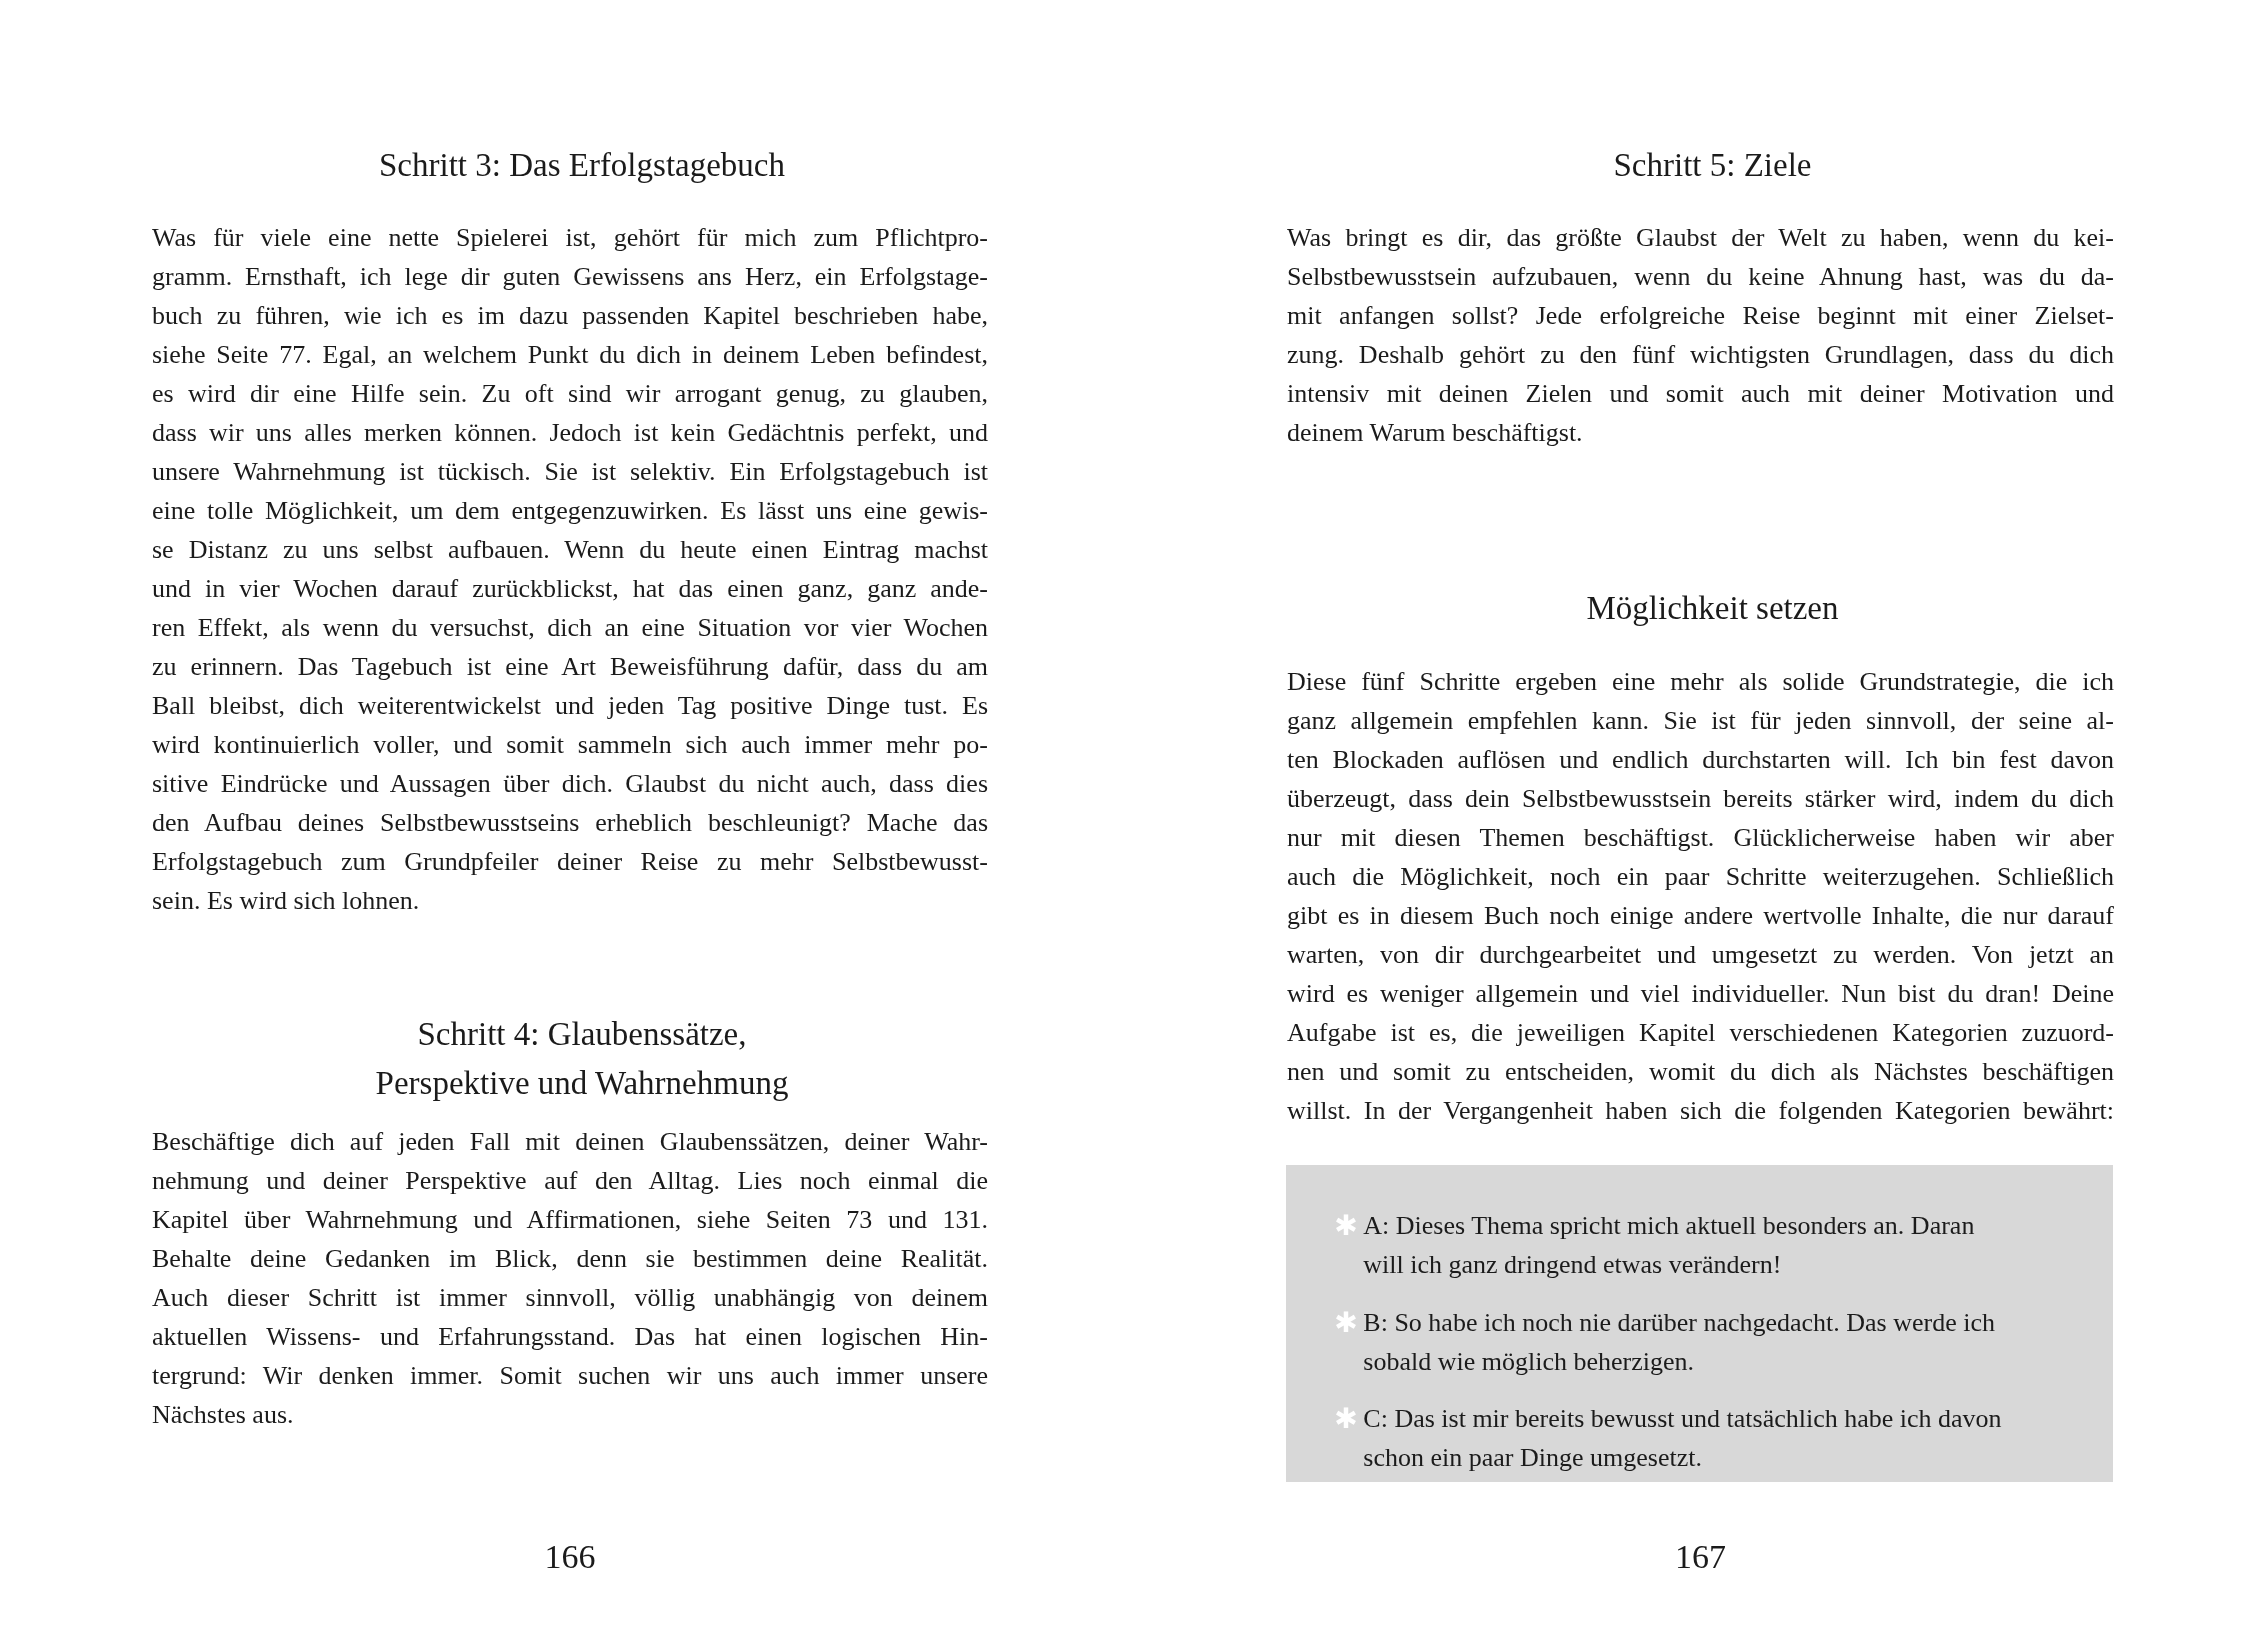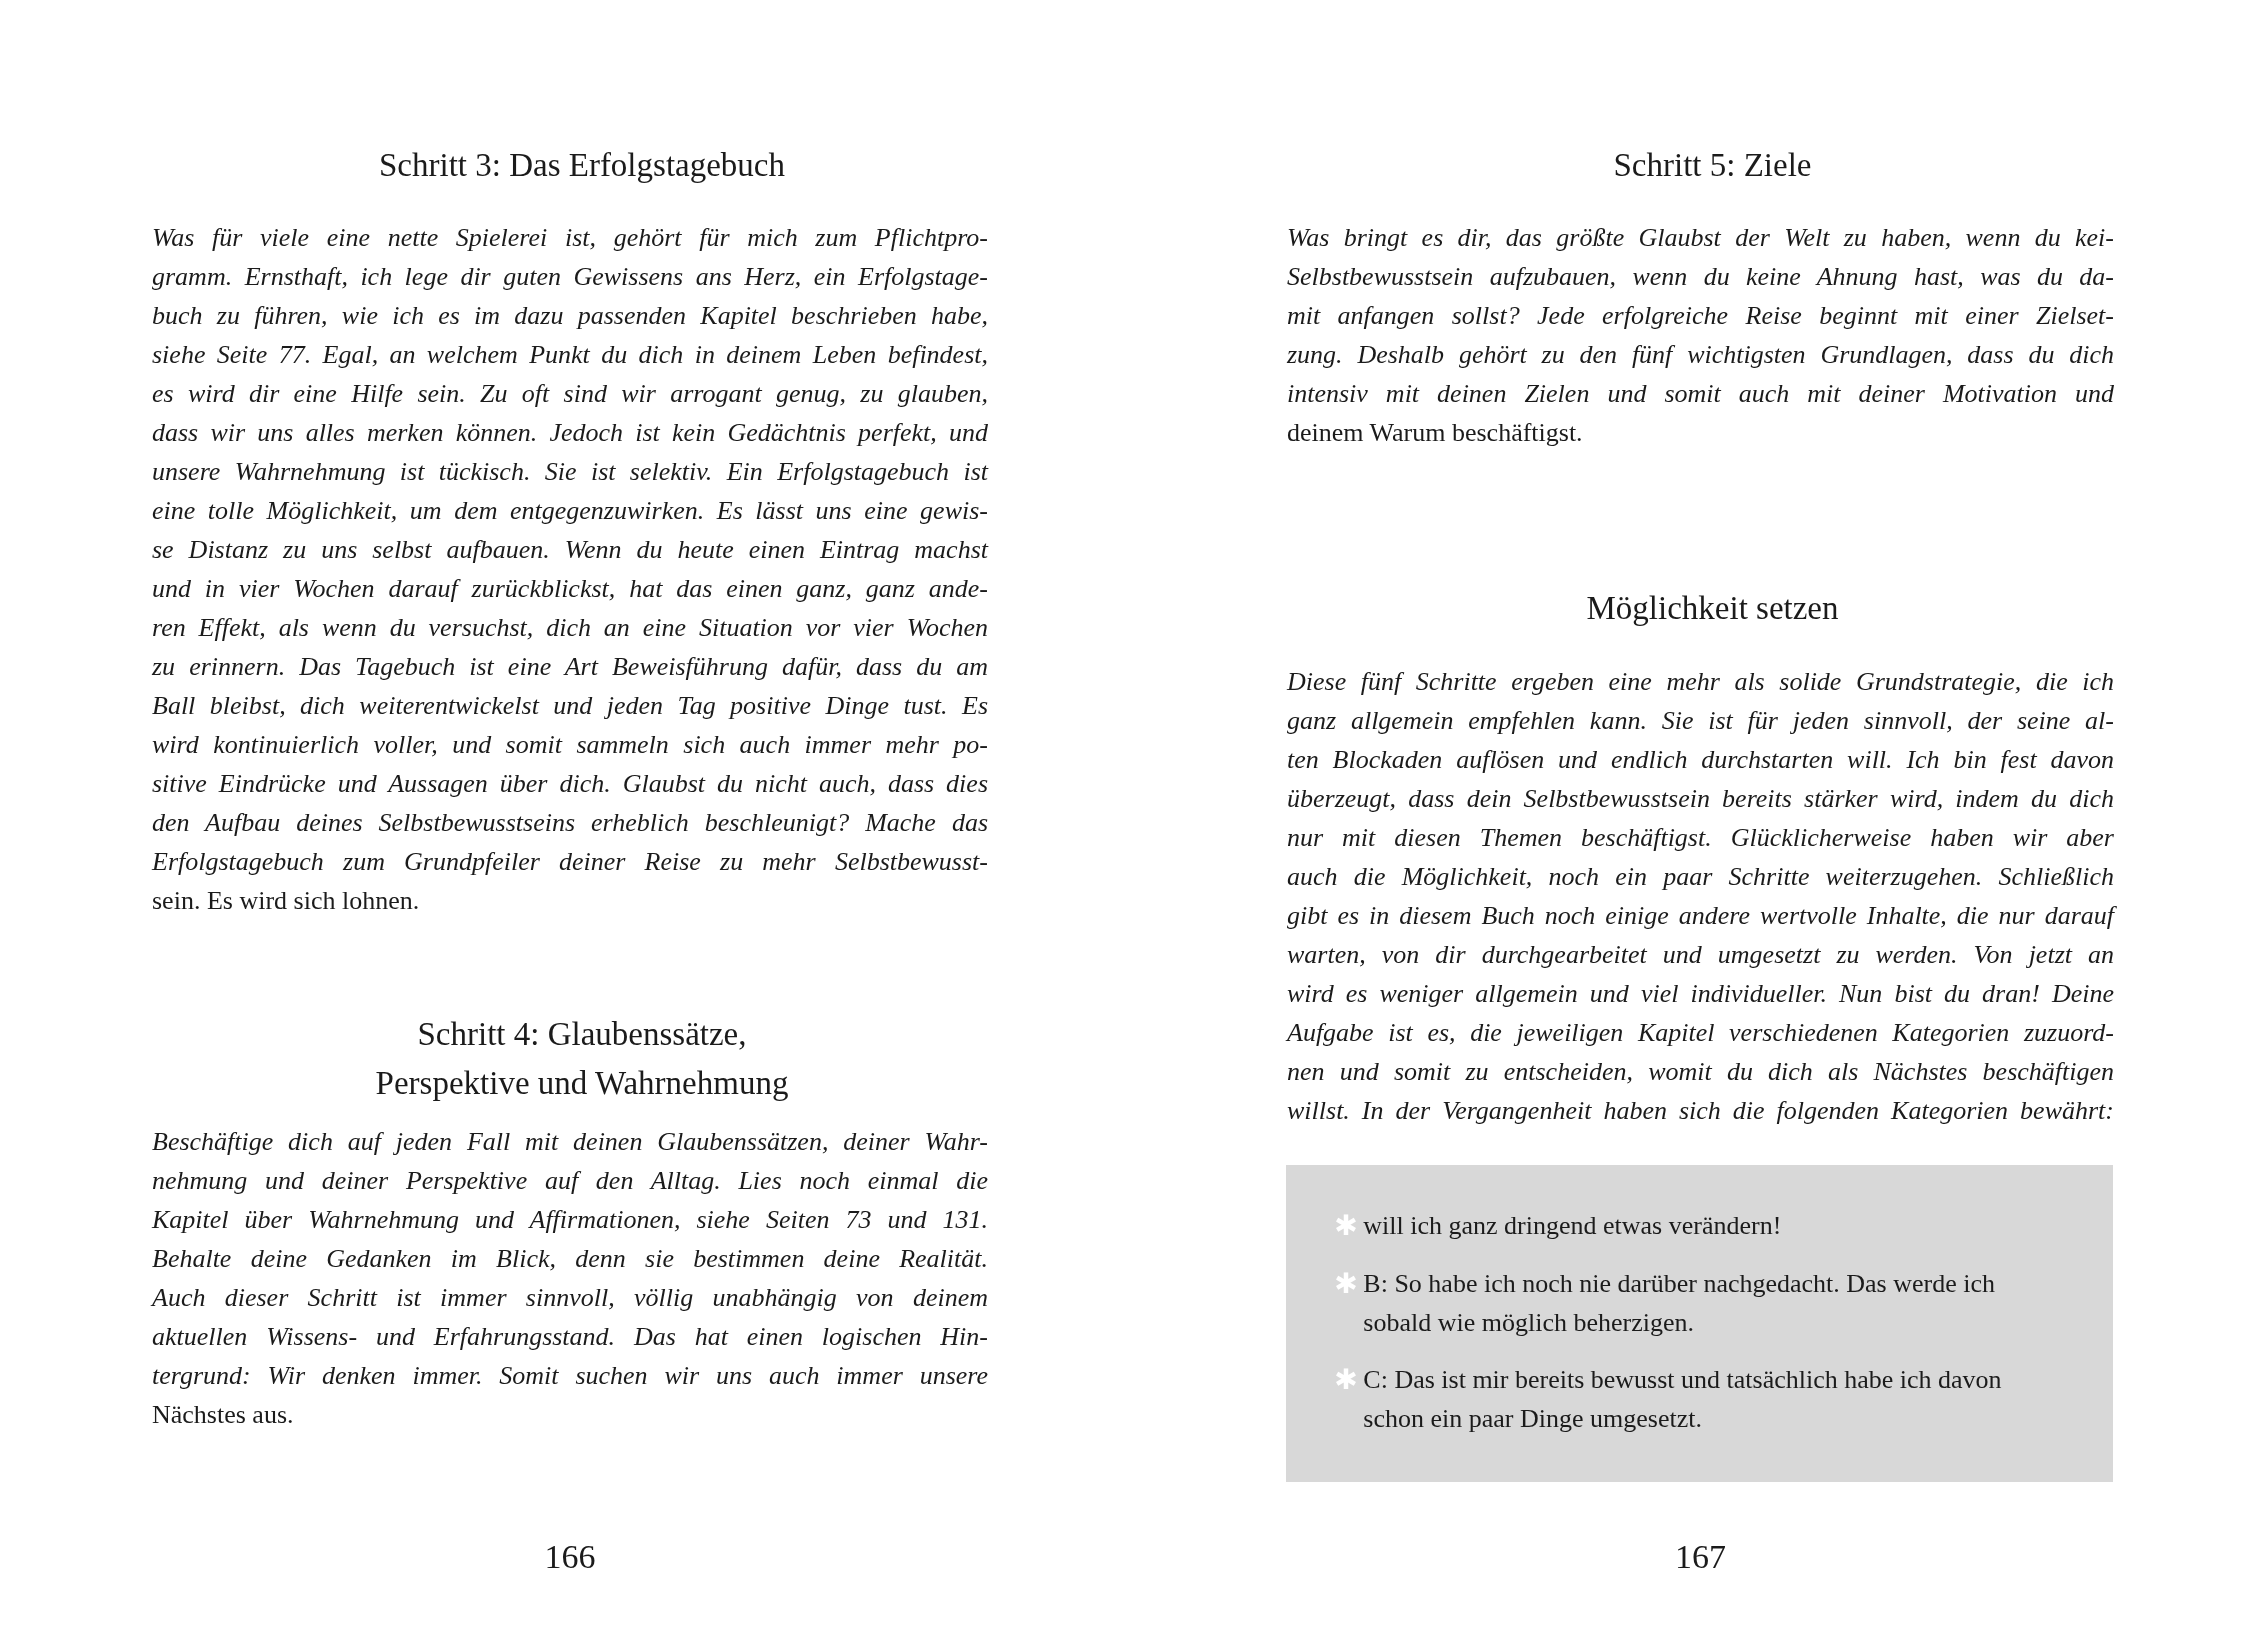--- a/index.html
+++ b/index.html
@@ -15,21 +15,21 @@
   .page-right{left:1287px;width:827px;}
 
   .chapter-heading{
     position:absolute;left:0;width:100%;
     margin:12px;font-weight:normal;
     text-align:center;font-size:33px;line-height:41px;
   }
   .chapter-heading.two-line{line-height:49px;}
 
   .para{position:absolute;left:0;width:100%;font-size:26px;line-height:39px;}
-  .jline{text-align:justify;text-align-last:justify;white-space:normal;font-style:italic;}
+  .jline{text-align:justify;text-align-last:justify;white-space:normal;}
   .lline{text-align:left;}
 
   .callout{
     position:absolute;left:-0.7px;top:1165px;width:827px;height:317px;
     box-sizing:border-box;padding:41px 29px 0 48px;
     background:#d8d8d8;
   }
   .callout-item{display:flex;align-items:flex-start;margin-bottom:18.5px;}
   .callout-bullet{
     flex:0 0 29px;width:29px;color:#ffffff;
@@ -121,20 +121,21 @@
       <div class="jline">Aufgabe ist es, die jeweiligen Kapitel verschiedenen Kategorien zuzuord-</div>
       <div class="jline">nen und somit zu entscheiden, womit du dich als Nächstes beschäftigen</div>
       <div class="jline">willst. In der Vergangenheit haben sich die folgenden Kategorien bewährt:</div>
     </div>
 
     <div class="callout">
 
       <div class="callout-item">
         <span class="callout-bullet">✱</span>
         <div class="callout-text">
+          <div class="cline">A: Dieses Thema spricht mich aktuell besonders an. Daran</div>
           <div class="cline">will ich ganz dringend etwas verändern!</div>
         </div>
       </div>
 
       <div class="callout-item">
         <span class="callout-bullet">✱</span>
         <div class="callout-text">
           <div class="cline">B: So habe ich noch nie darüber nachgedacht. Das werde ich</div>
           <div class="cline">sobald wie möglich beherzigen.</div>
         </div>

